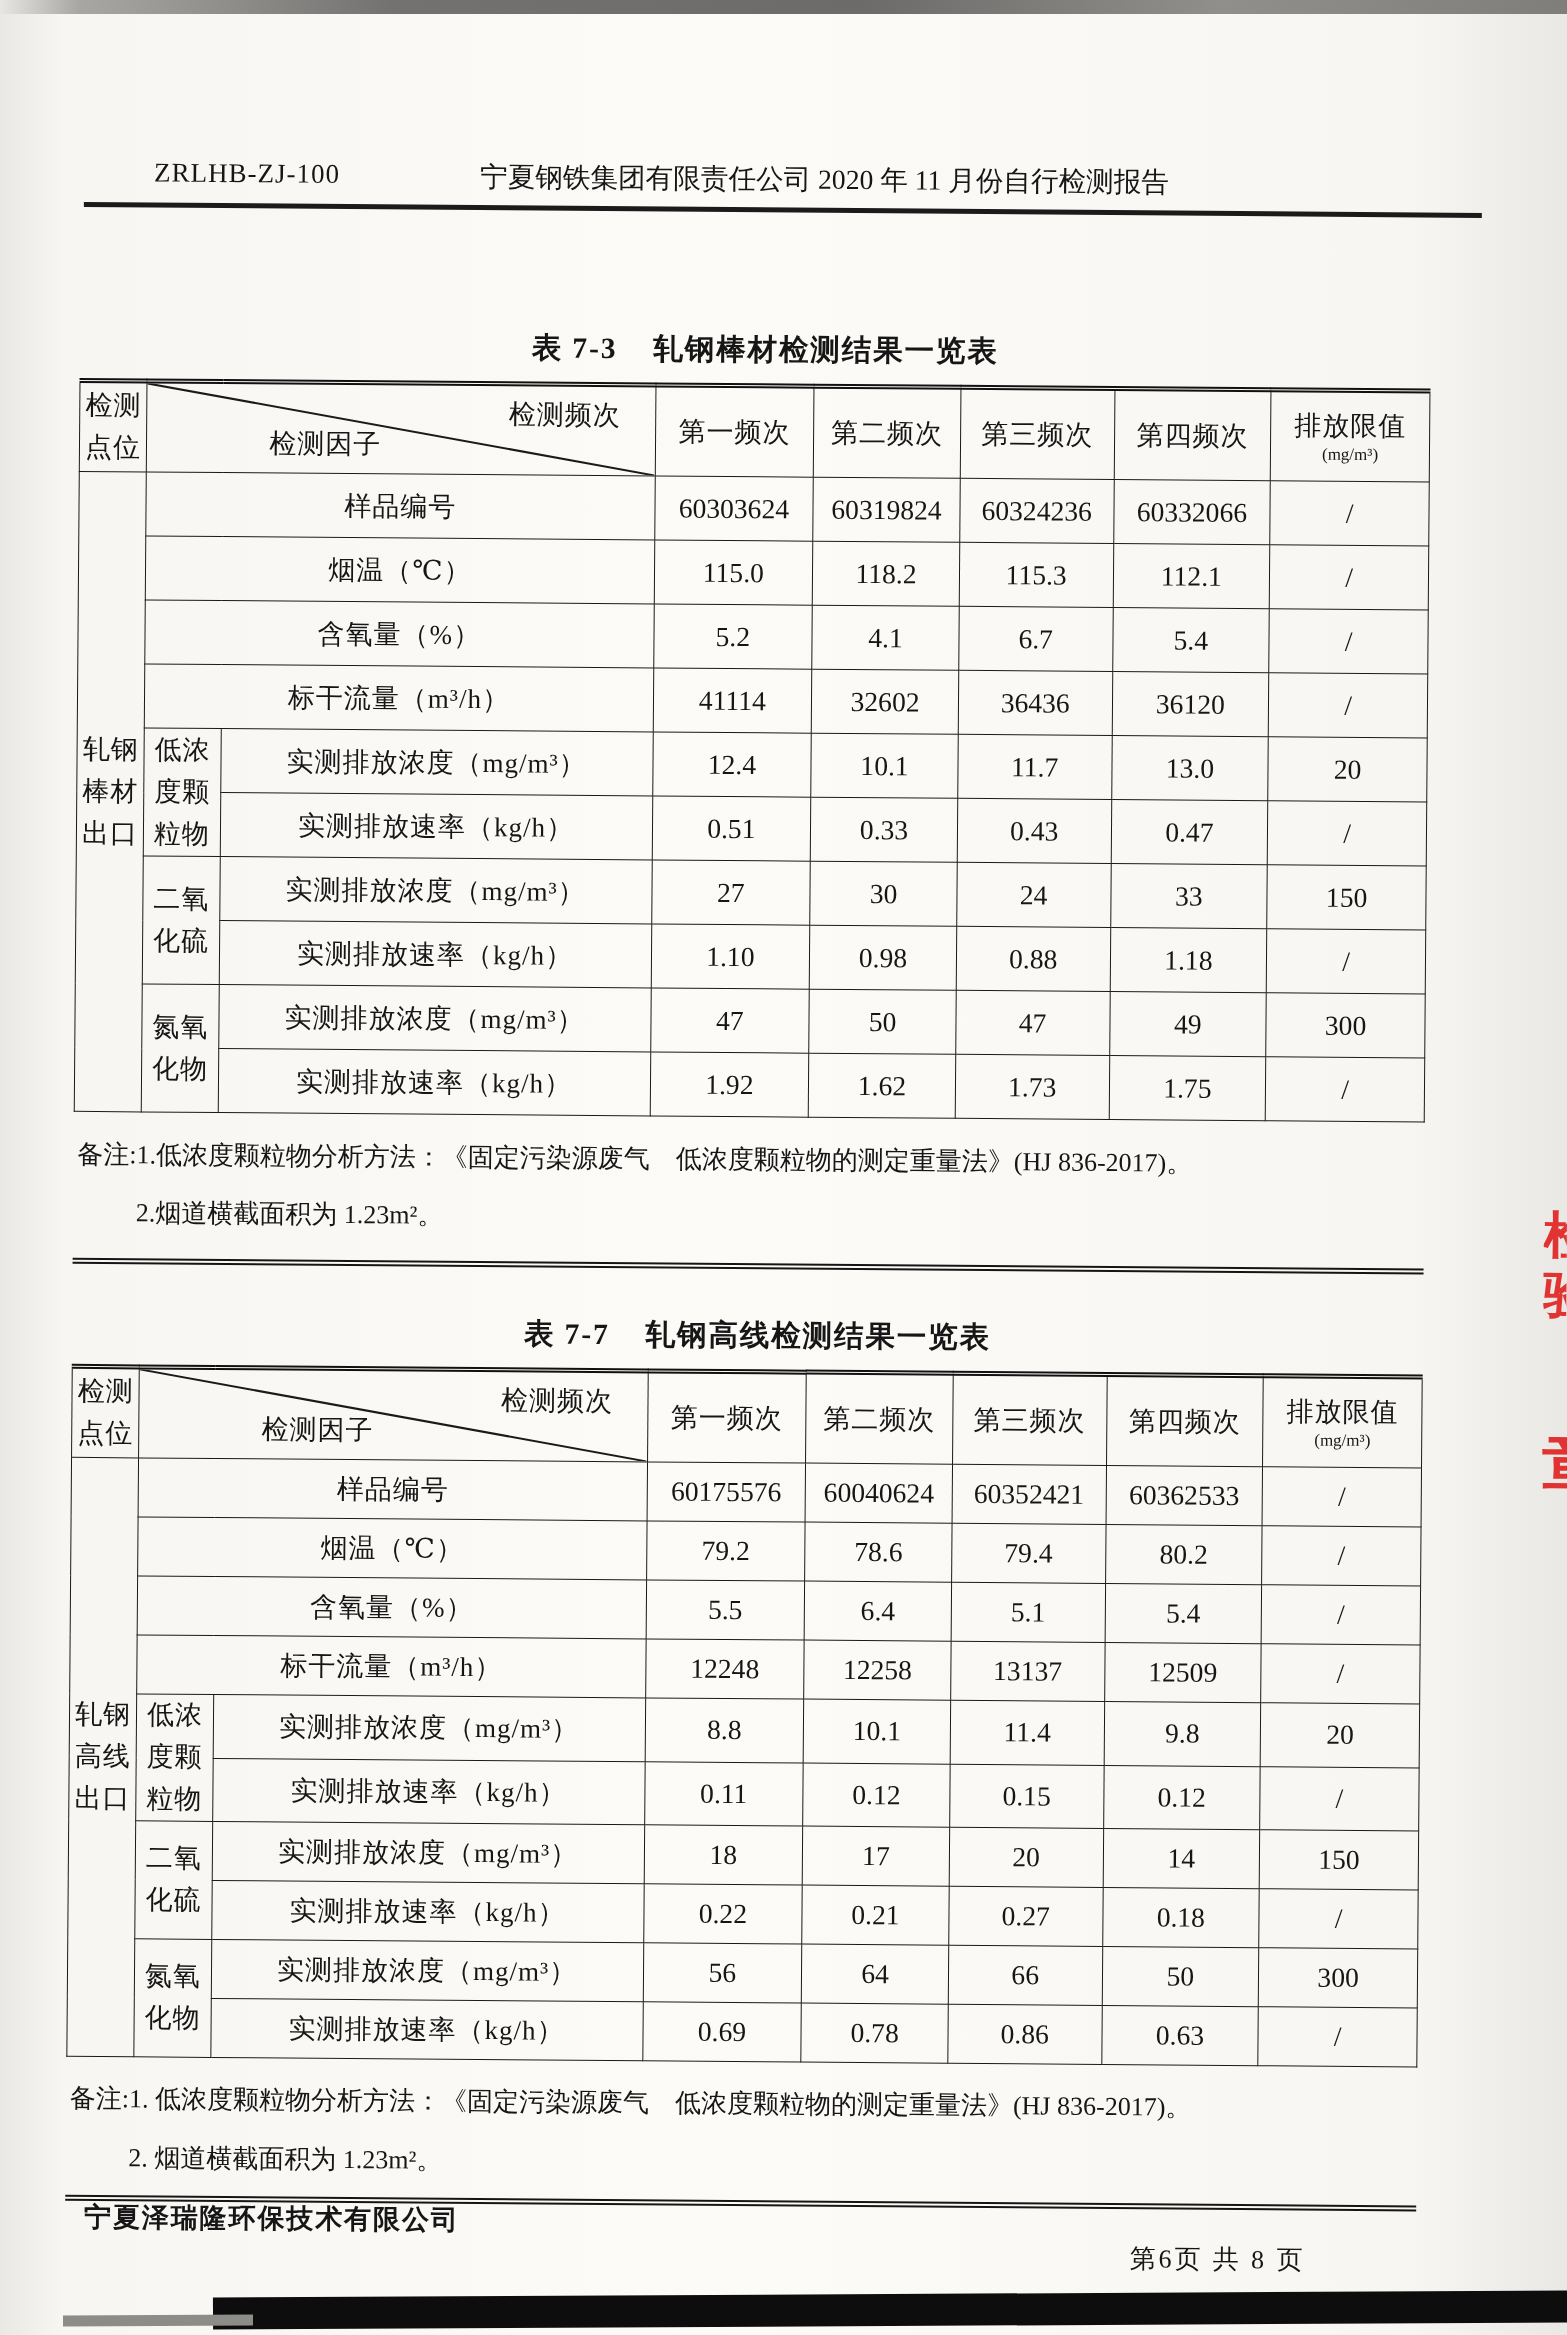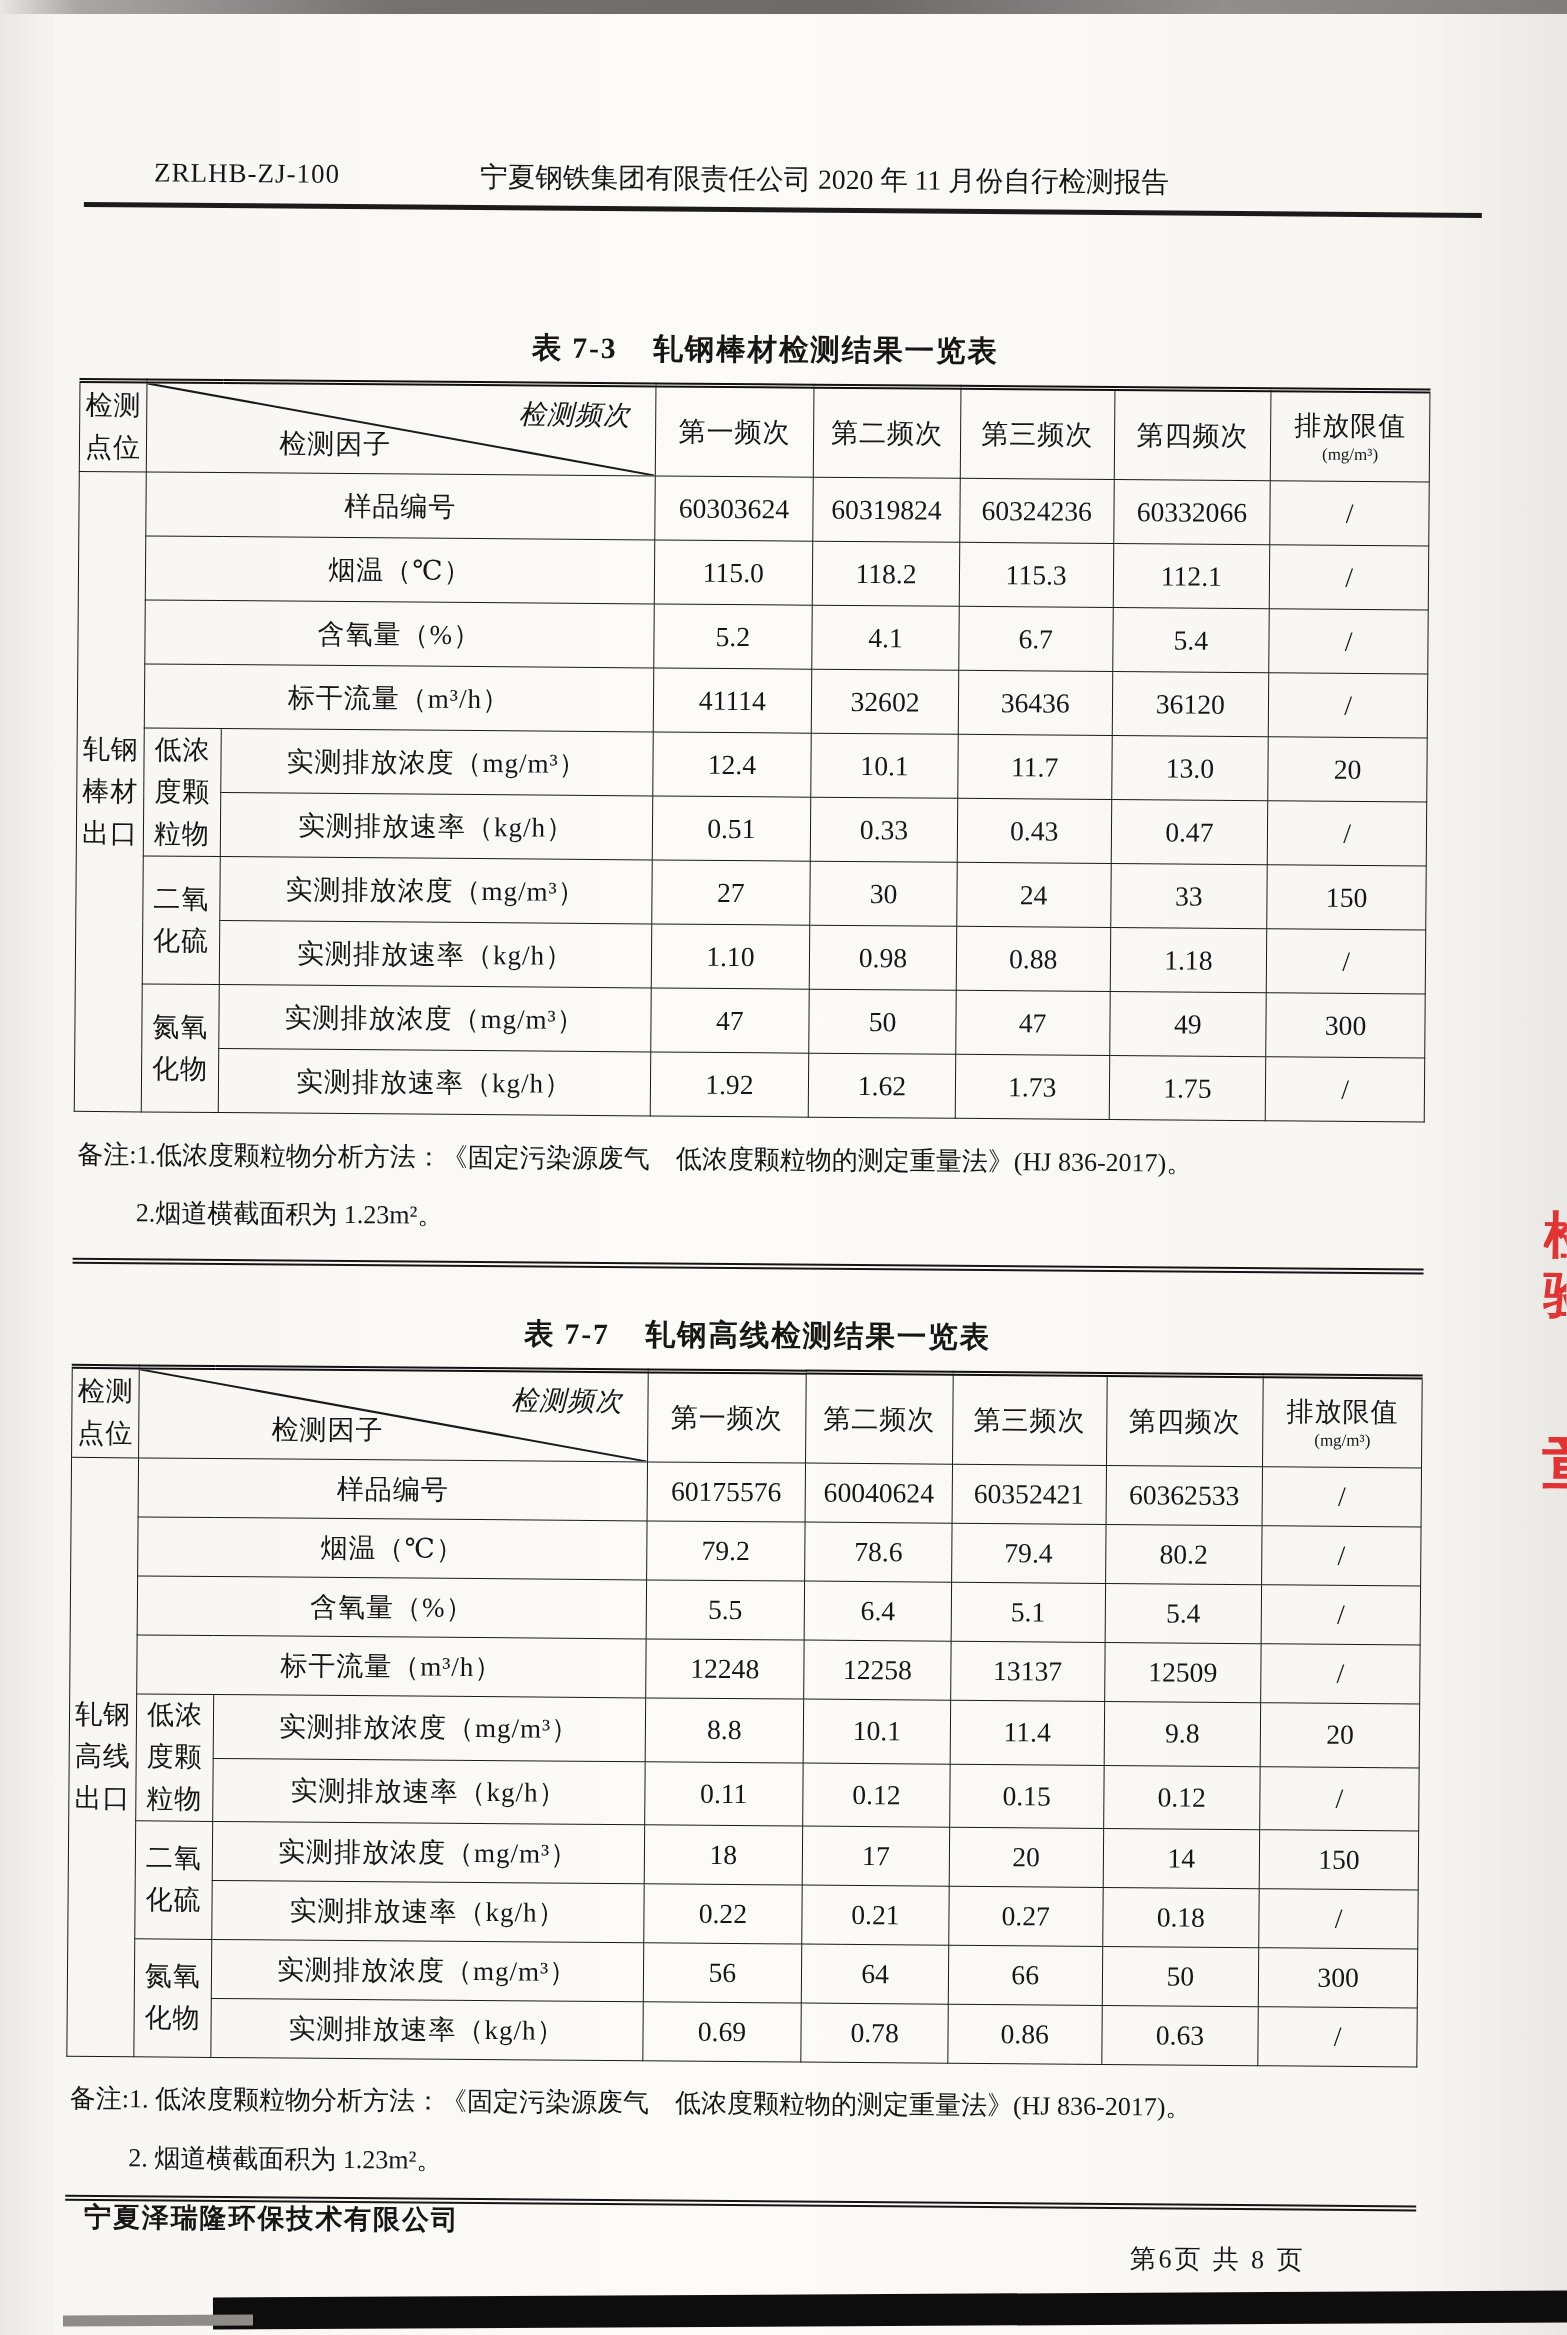--- a/index.html
+++ b/index.html
@@ -30,22 +30,22 @@
   .grid th,.grid td{border:1.9px solid #1a1a1a;text-align:center;vertical-align:middle;
     font-weight:normal;font-size:27px;padding:0 1.9px;letter-spacing:1px;}
   .grid td.c-val{font-size:27.6px;letter-spacing:0;}
   .grid tr{height:64px;}
   .block2 .grid tr{height:59px;}
   .grid tr.head-row{height:91px;}
 
   .cjk-break{word-break:break-all;line-height:1.55;padding:0 3.8px;}
   .c-diag{position:relative;padding:0;}
   .c-diag svg{position:absolute;inset:0;width:100%;height:100%;}
-  .diag-top{position:absolute;right:24px;top:9.5px;font-size:27px;font-style:italic;}
-  .diag-bottom{position:absolute;left:132px;bottom:11.4px;font-size:27px;}
+  .diag-top{position:absolute;right:34px;top:9.5px;font-size:27px;}
+  .diag-bottom{position:absolute;left:122px;bottom:11.4px;font-size:27px;}
   .limit-main,.limit-unit{display:block;line-height:1.35;}
   .limit-unit{font-size:17px;letter-spacing:0;}
 
   .note{margin:13.3px 0 0 3.8px;font-size:26px;line-height:2.25;}
   .note-l1{display:block;}
   .note-l2{display:block;padding-left:59px;}
 
   .footer-company{position:absolute;left:100px;top:2199px;font-size:27px;font-weight:bold;letter-spacing:1.9px;}
   .footer-page{position:absolute;left:1146px;top:2233px;font-size:26px;letter-spacing:2.9px;}
 

